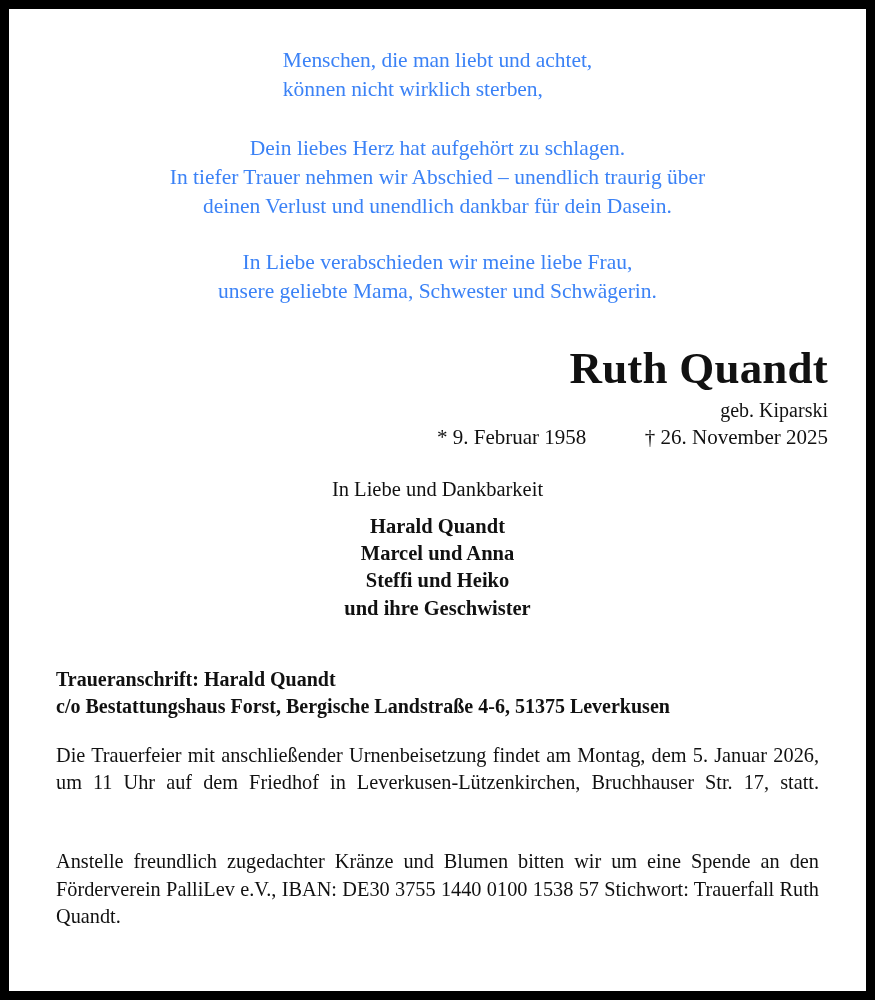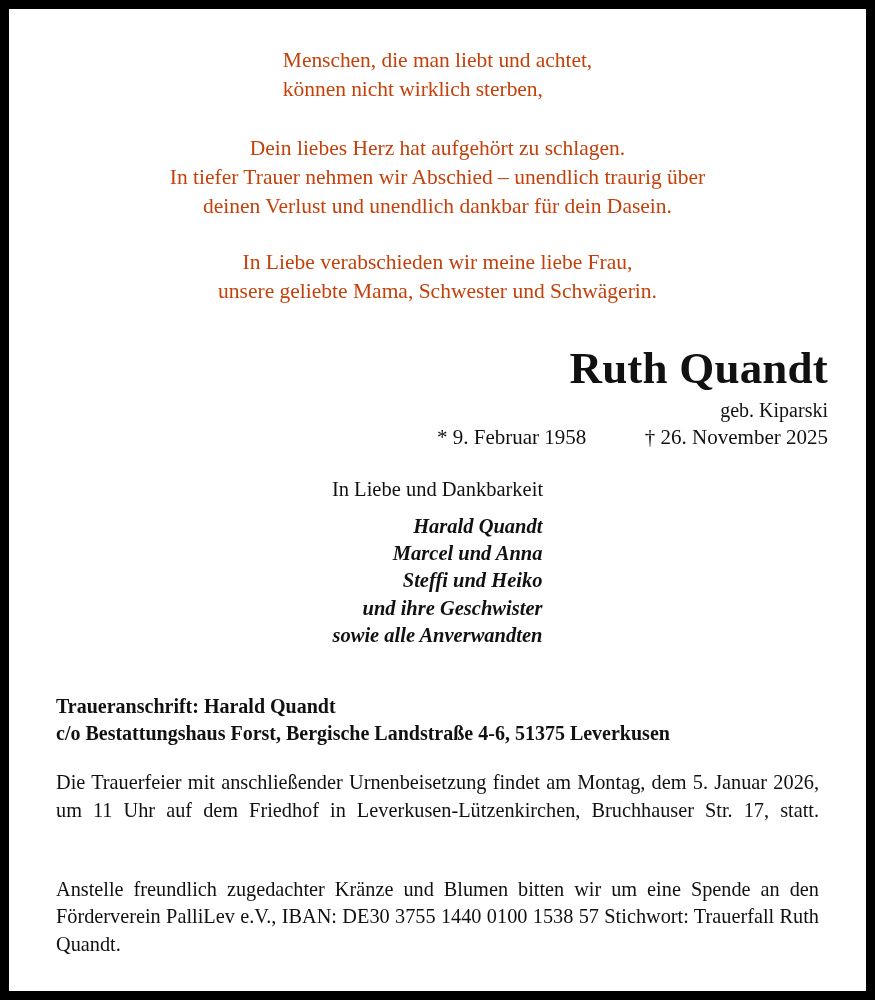--- a/index.html
+++ b/index.html
@@ -28,21 +28,21 @@
     top: 0;
     right: 0;
     bottom: 0;
     background: #ffffff;
     padding: 0 38px;
     box-sizing: border-box;
   }
 
   
   .block {
-    color: #c2410c;
+    color: #3b82f6;
   }
 
   .verse-open {
     margin-top: 37px;
     text-align: center;
   }
   .verse-open .inner {
     display: inline-block;
     text-align: left;
   }
@@ -105,22 +105,21 @@
     font-size: 20.5px;
     line-height: 27px;
     margin-top: 25px;
   }
   .family-names {
     text-align: center;
     margin-top: 10px;
   }
   .family-names .inner {
     display: inline-block;
-    text-align: right;
-    font-style: italic;
+    text-align: center;
   }
   .family-names .line {
     font-size: 20.5px;
     font-weight: bold;
     line-height: 27.2px;
     white-space: nowrap;
   }
 
   
   .footer {
@@ -189,21 +188,20 @@
       </div>
     </div>
 
     <div class="family-intro">In Liebe und Dankbarkeit</div>
     <div class="family-names">
       <div class="inner">
         <div class="line">Harald Quandt</div>
         <div class="line">Marcel und Anna</div>
         <div class="line">Steffi und Heiko</div>
         <div class="line">und ihre Geschwister</div>
-        <div class="line">sowie alle Anverwandten</div>
       </div>
     </div>
 
     <div class="footer">
       <div class="address-block">
         <div class="line">Traueranschrift: Harald Quandt</div>
         <div class="line">c/o Bestattungshaus Forst, Bergische Landstraße 4-6, 51375 Leverkusen</div>
       </div>
 
       <div class="para"><span>Die Trauerfeier mit anschließender Urnenbeisetzung findet am Montag, dem 5. Januar 2026, um 11 Uhr auf dem Friedhof in Leverkusen-Lützenkirchen, Bruchhauser Str. 17, statt.</span></div>

